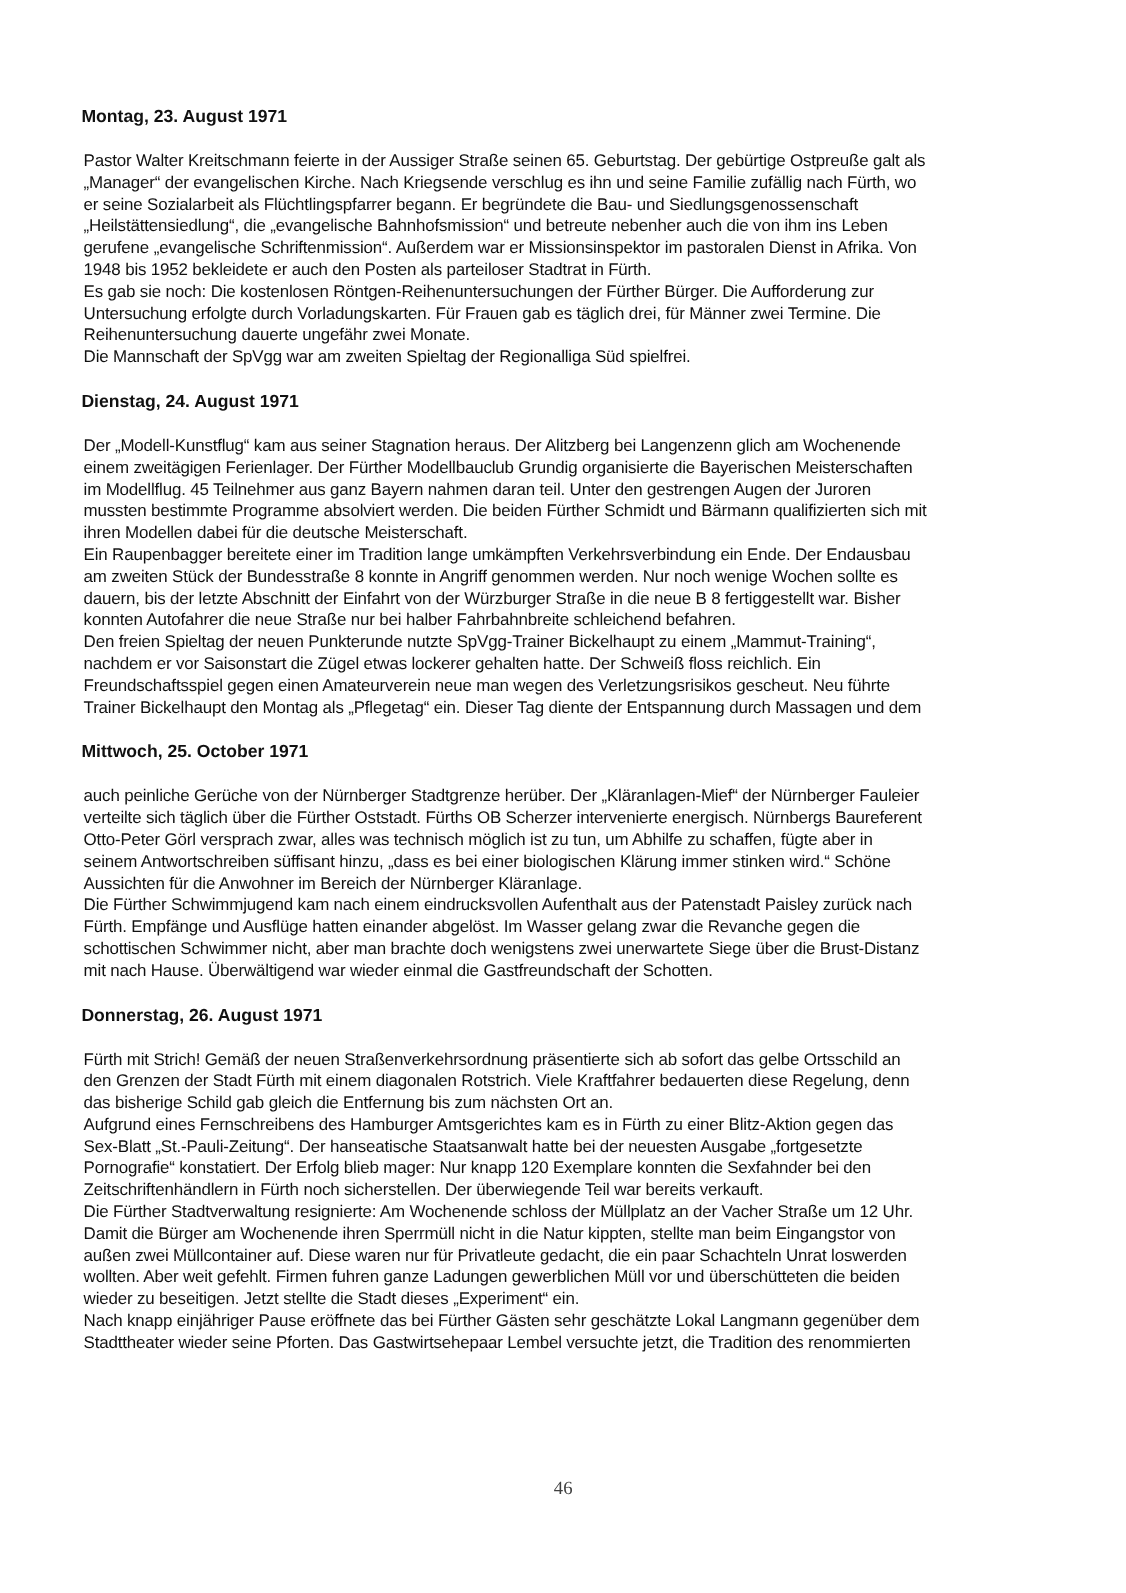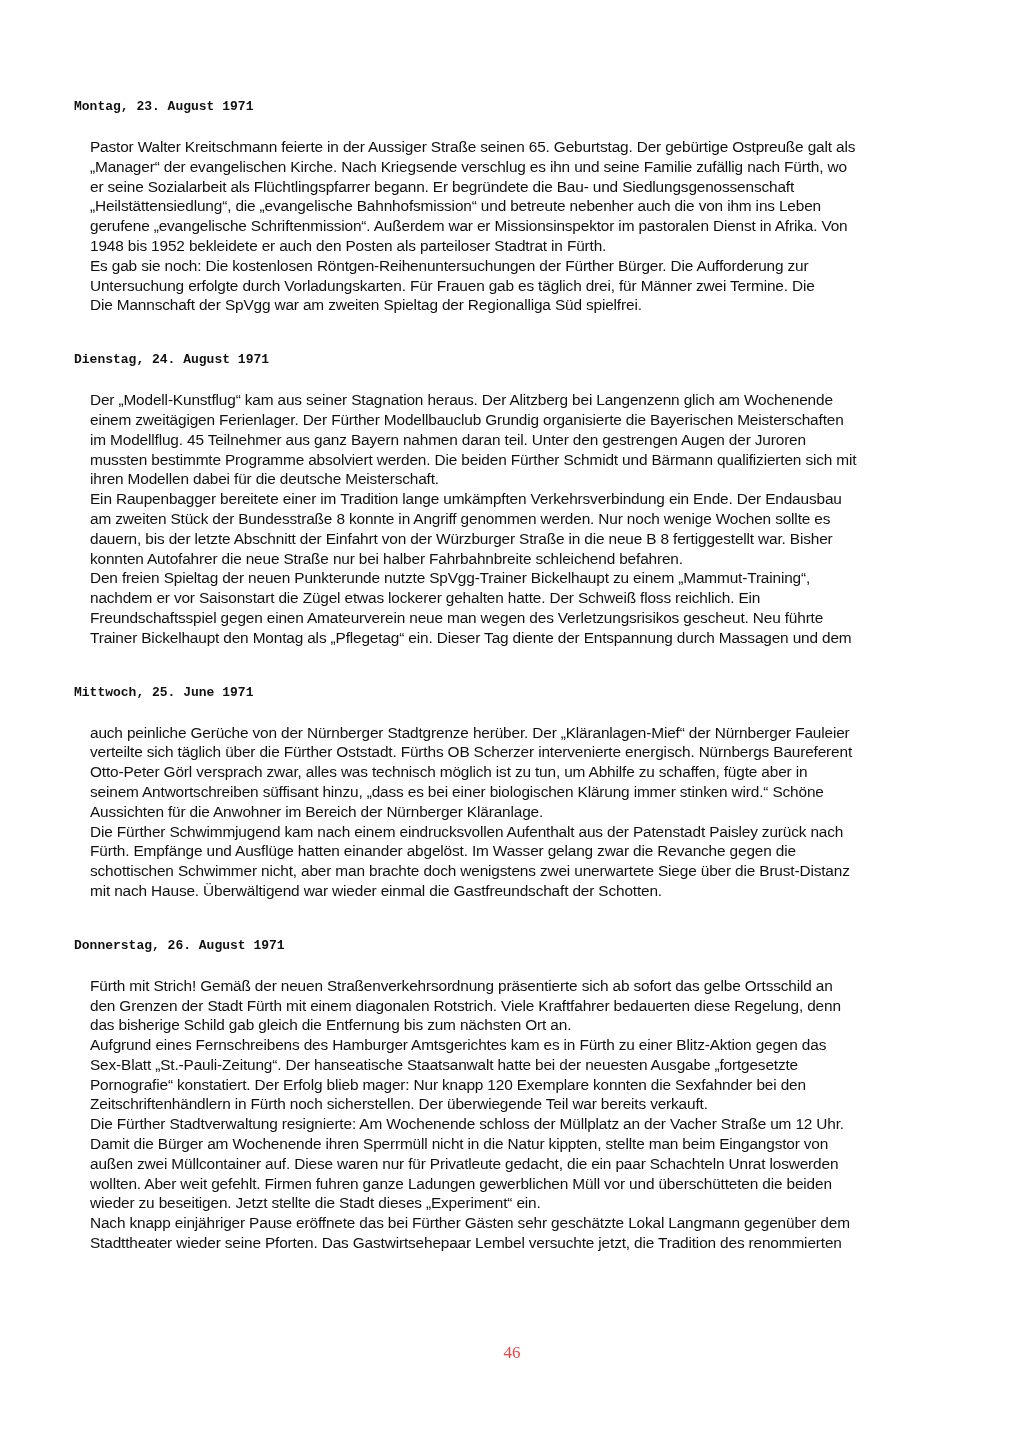--- a/index.html
+++ b/index.html
@@ -1,57 +1,58 @@
 <!DOCTYPE html>
 <html><head>
 <meta charset="utf-8">
 <style>
   html, body { margin: 0; padding: 0; background: #ffffff; }
   body { width: 1024px; height: 1448px; position: relative; overflow: hidden; }
   .page { position: absolute; left: 74px; top: 97px; width: 900px; color: #111111; }
   .entry { margin: 0; }
   .heading {
-    font-family: Liberation Mono, monospace;
+    font-family: Liberation Sans, sans-serif;
     font-weight: bold;
-    font-size: 13px;
+    font-size: 16px;
     line-height: 20px;
     margin: 0 0 20px 0;
     white-space: nowrap;
   }
   .para {
     font-family: "Liberation Sans", sans-serif;
     font-size: 15.4px;
     line-height: 19.8px;
-    margin: 16px;
+    margin: 2px;
   }
   .line { display: block; white-space: nowrap; letter-spacing: -0.15px; }
   .gap { height: 19px; }
   .page-number {
     position: absolute; left: 0; width: 1024px; top: 1343px;
     text-align: center;
     font-family: "Liberation Serif", serif;
-    font-size: 17px; color: #ef4444;
+    font-size: 17px; color: #404040;
   }
 </style>
 </head>
 <body>
 
 <div class="page">
 
   <section class="entry">
     <h2 class="heading">Montag, 23. August 1971</h2>
     <p class="para">
       <span class="line">Pastor Walter Kreitschmann feierte in der Aussiger Straße seinen 65. Geburtstag. Der gebürtige Ostpreuße galt als</span>
       <span class="line">„Manager“ der evangelischen Kirche. Nach Kriegsende verschlug es ihn und seine Familie zufällig nach Fürth, wo</span>
       <span class="line">er seine Sozialarbeit als Flüchtlingspfarrer begann. Er begründete die Bau- und Siedlungsgenossenschaft</span>
       <span class="line">„Heilstättensiedlung“, die „evangelische Bahnhofsmission“ und betreute nebenher auch die von ihm ins Leben</span>
       <span class="line">gerufene „evangelische Schriftenmission“. Außerdem war er Missionsinspektor im pastoralen Dienst in Afrika. Von</span>
       <span class="line">1948 bis 1952 bekleidete er auch den Posten als parteiloser Stadtrat in Fürth.</span>
       <span class="line">Es gab sie noch: Die kostenlosen Röntgen-Reihenuntersuchungen der Fürther Bürger. Die Aufforderung zur</span>
       <span class="line">Untersuchung erfolgte durch Vorladungskarten. Für Frauen gab es täglich drei, für Männer zwei Termine. Die</span>
+      <span class="line">Reihenuntersuchung dauerte ungefähr zwei Monate.</span>
       <span class="line">Die Mannschaft der SpVgg war am zweiten Spieltag der Regionalliga Süd spielfrei.</span>
     </p>
   </section>
   <div class="gap"></div>
 
   <section class="entry">
     <h2 class="heading">Dienstag, 24. August 1971</h2>
     <p class="para">
       <span class="line">Der „Modell-Kunstflug“ kam aus seiner Stagnation heraus. Der Alitzberg bei Langenzenn glich am Wochenende</span>
       <span class="line">einem zweitägigen Ferienlager. Der Fürther Modellbauclub Grundig organisierte die Bayerischen Meisterschaften</span>
@@ -64,21 +65,21 @@
       <span class="line">konnten Autofahrer die neue Straße nur bei halber Fahrbahnbreite schleichend befahren.</span>
       <span class="line">Den freien Spieltag der neuen Punkterunde nutzte SpVgg-Trainer Bickelhaupt zu einem „Mammut-Training“,</span>
       <span class="line">nachdem er vor Saisonstart die Zügel etwas lockerer gehalten hatte. Der Schweiß floss reichlich. Ein</span>
       <span class="line">Freundschaftsspiel gegen einen Amateurverein neue man wegen des Verletzungsrisikos gescheut. Neu führte</span>
       <span class="line">Trainer Bickelhaupt den Montag als „Pflegetag“ ein. Dieser Tag diente der Entspannung durch Massagen und dem</span>
     </p>
   </section>
   <div class="gap"></div>
 
   <section class="entry">
-    <h2 class="heading">Mittwoch, 25. June 1971</h2>
+    <h2 class="heading">Mittwoch, 25. October 1971</h2>
     <p class="para">
       <span class="line">auch peinliche Gerüche von der Nürnberger Stadtgrenze herüber. Der „Kläranlagen-Mief“ der Nürnberger Fauleier</span>
       <span class="line">verteilte sich täglich über die Fürther Oststadt. Fürths OB Scherzer intervenierte energisch. Nürnbergs Baureferent</span>
       <span class="line">Otto-Peter Görl versprach zwar, alles was technisch möglich ist zu tun, um Abhilfe zu schaffen, fügte aber in</span>
       <span class="line">seinem Antwortschreiben süffisant hinzu, „dass es bei einer biologischen Klärung immer stinken wird.“ Schöne</span>
       <span class="line">Aussichten für die Anwohner im Bereich der Nürnberger Kläranlage.</span>
       <span class="line">Die Fürther Schwimmjugend kam nach einem eindrucksvollen Aufenthalt aus der Patenstadt Paisley zurück nach</span>
       <span class="line">Fürth. Empfänge und Ausflüge hatten einander abgelöst. Im Wasser gelang zwar die Revanche gegen die</span>
       <span class="line">schottischen Schwimmer nicht, aber man brachte doch wenigstens zwei unerwartete Siege über die Brust-Distanz</span>
       <span class="line">mit nach Hause. Überwältigend war wieder einmal die Gastfreundschaft der Schotten.</span>

